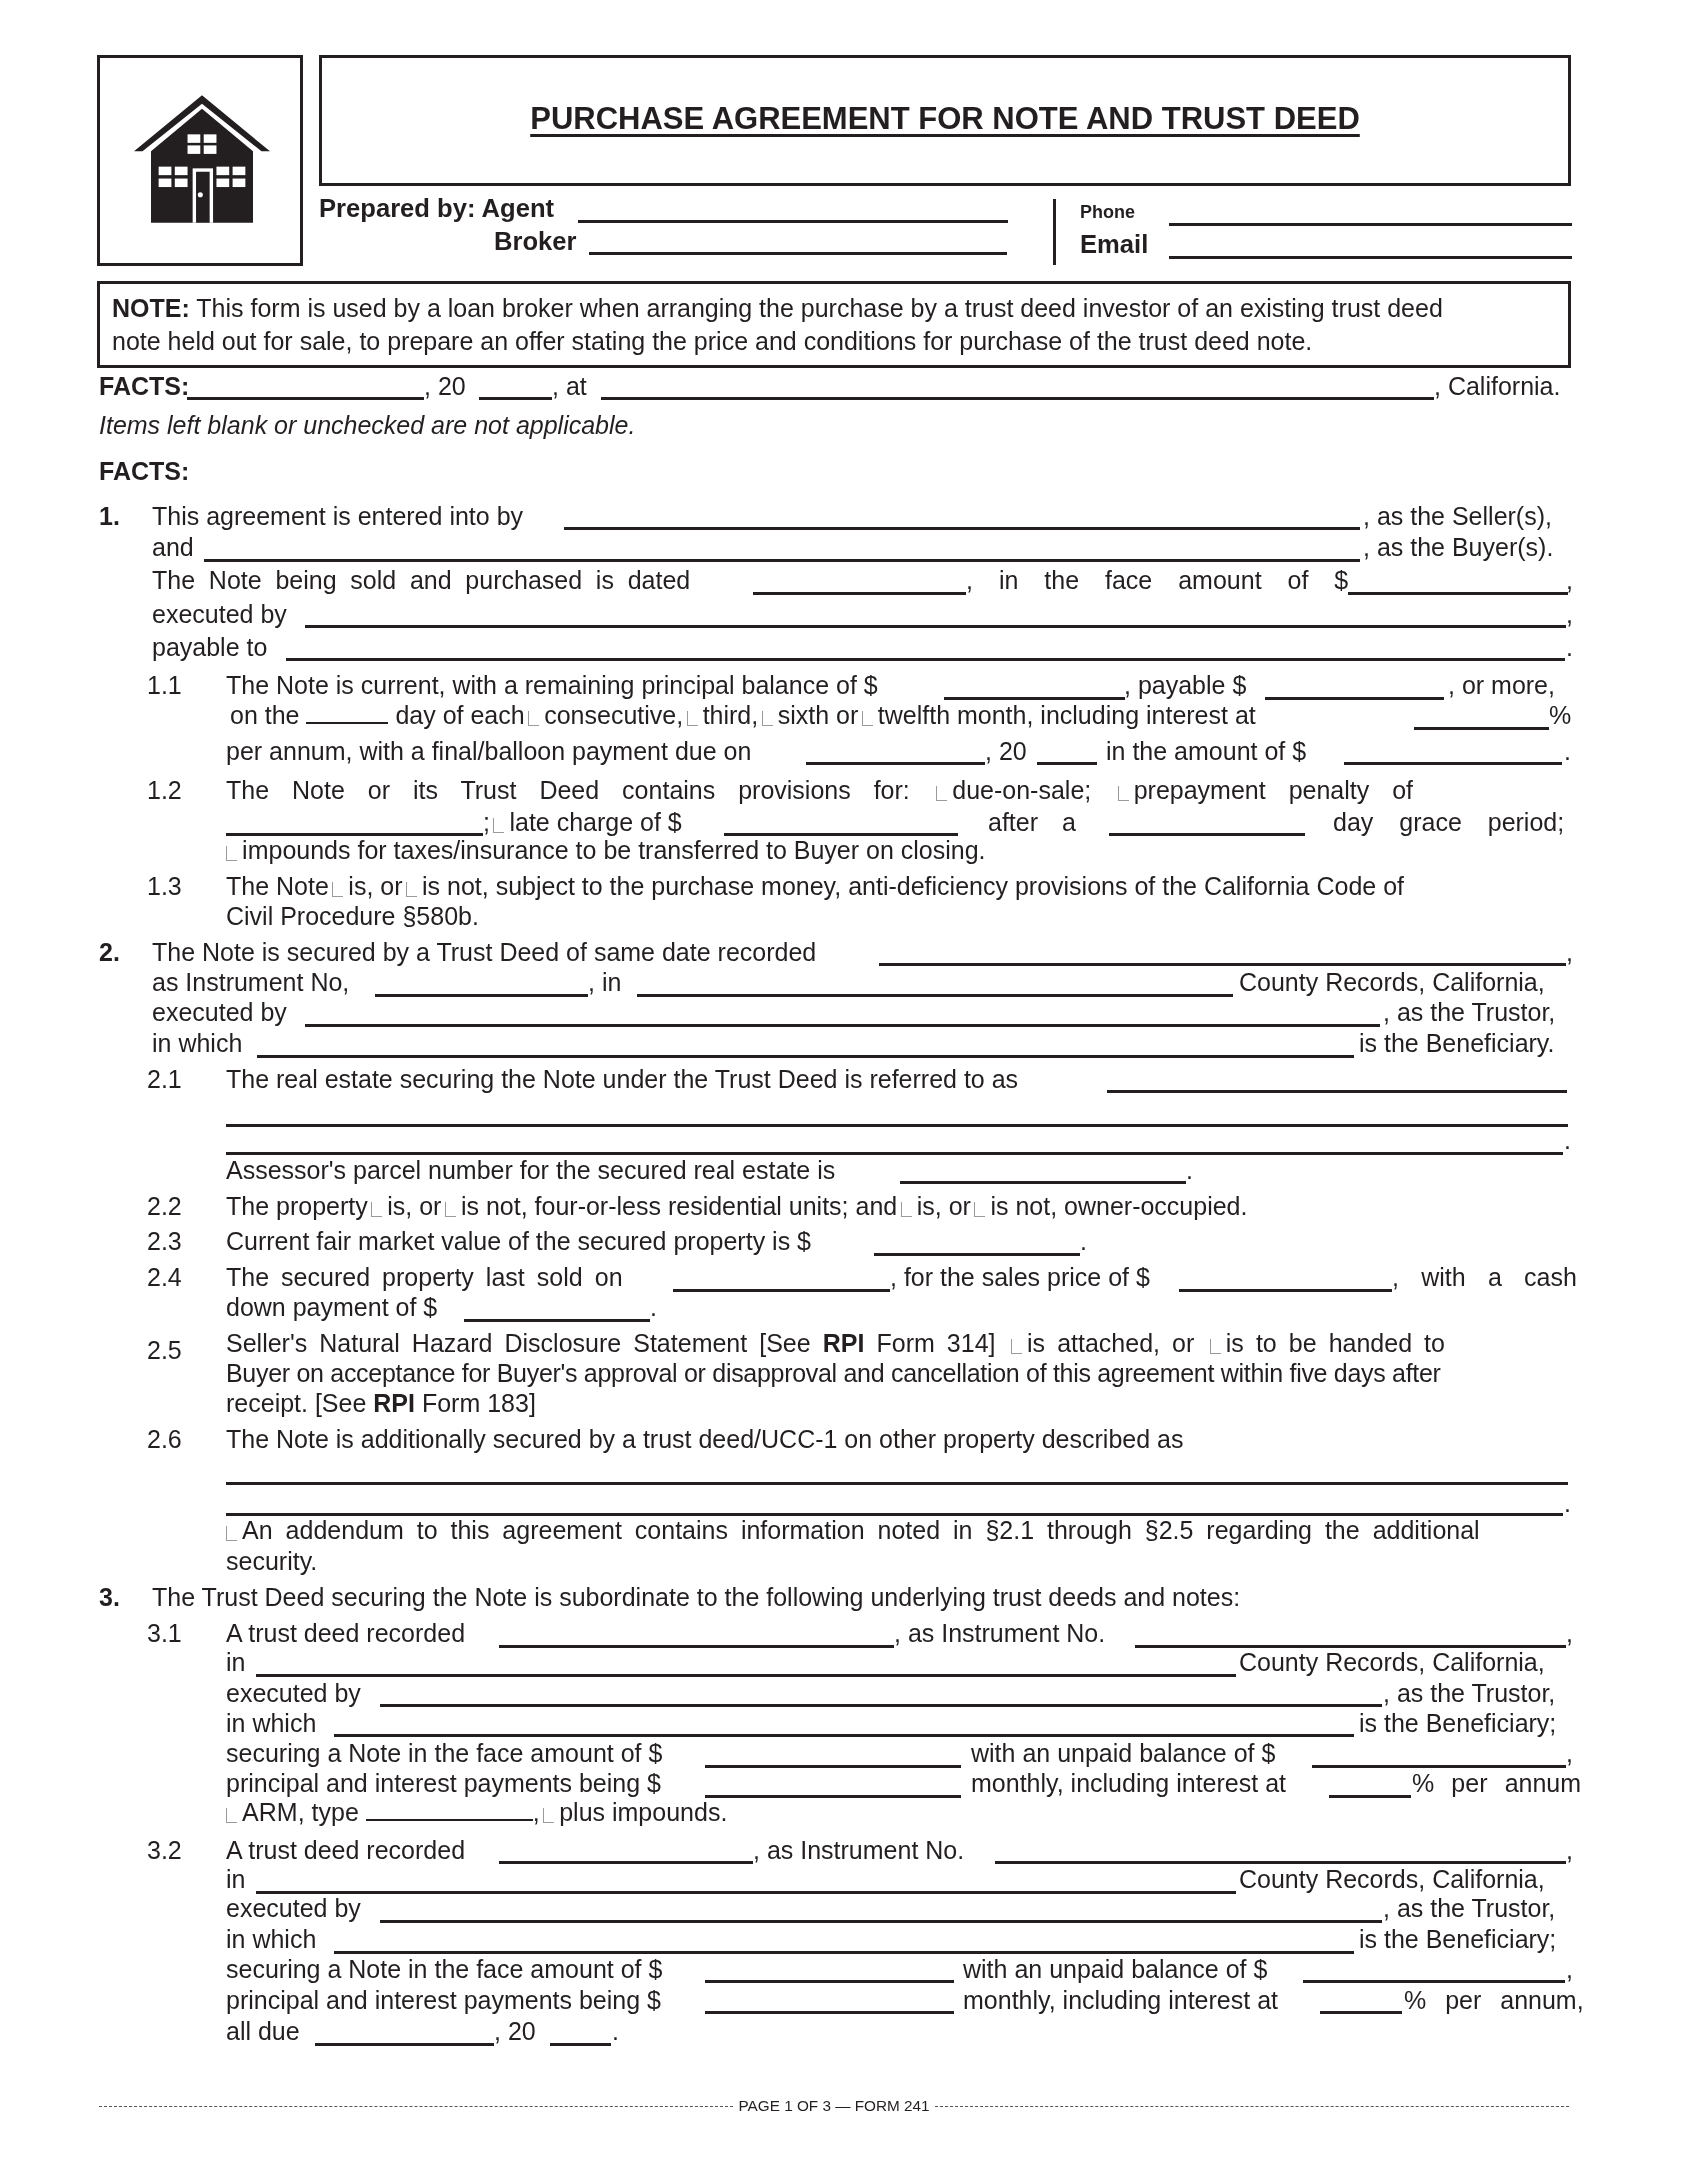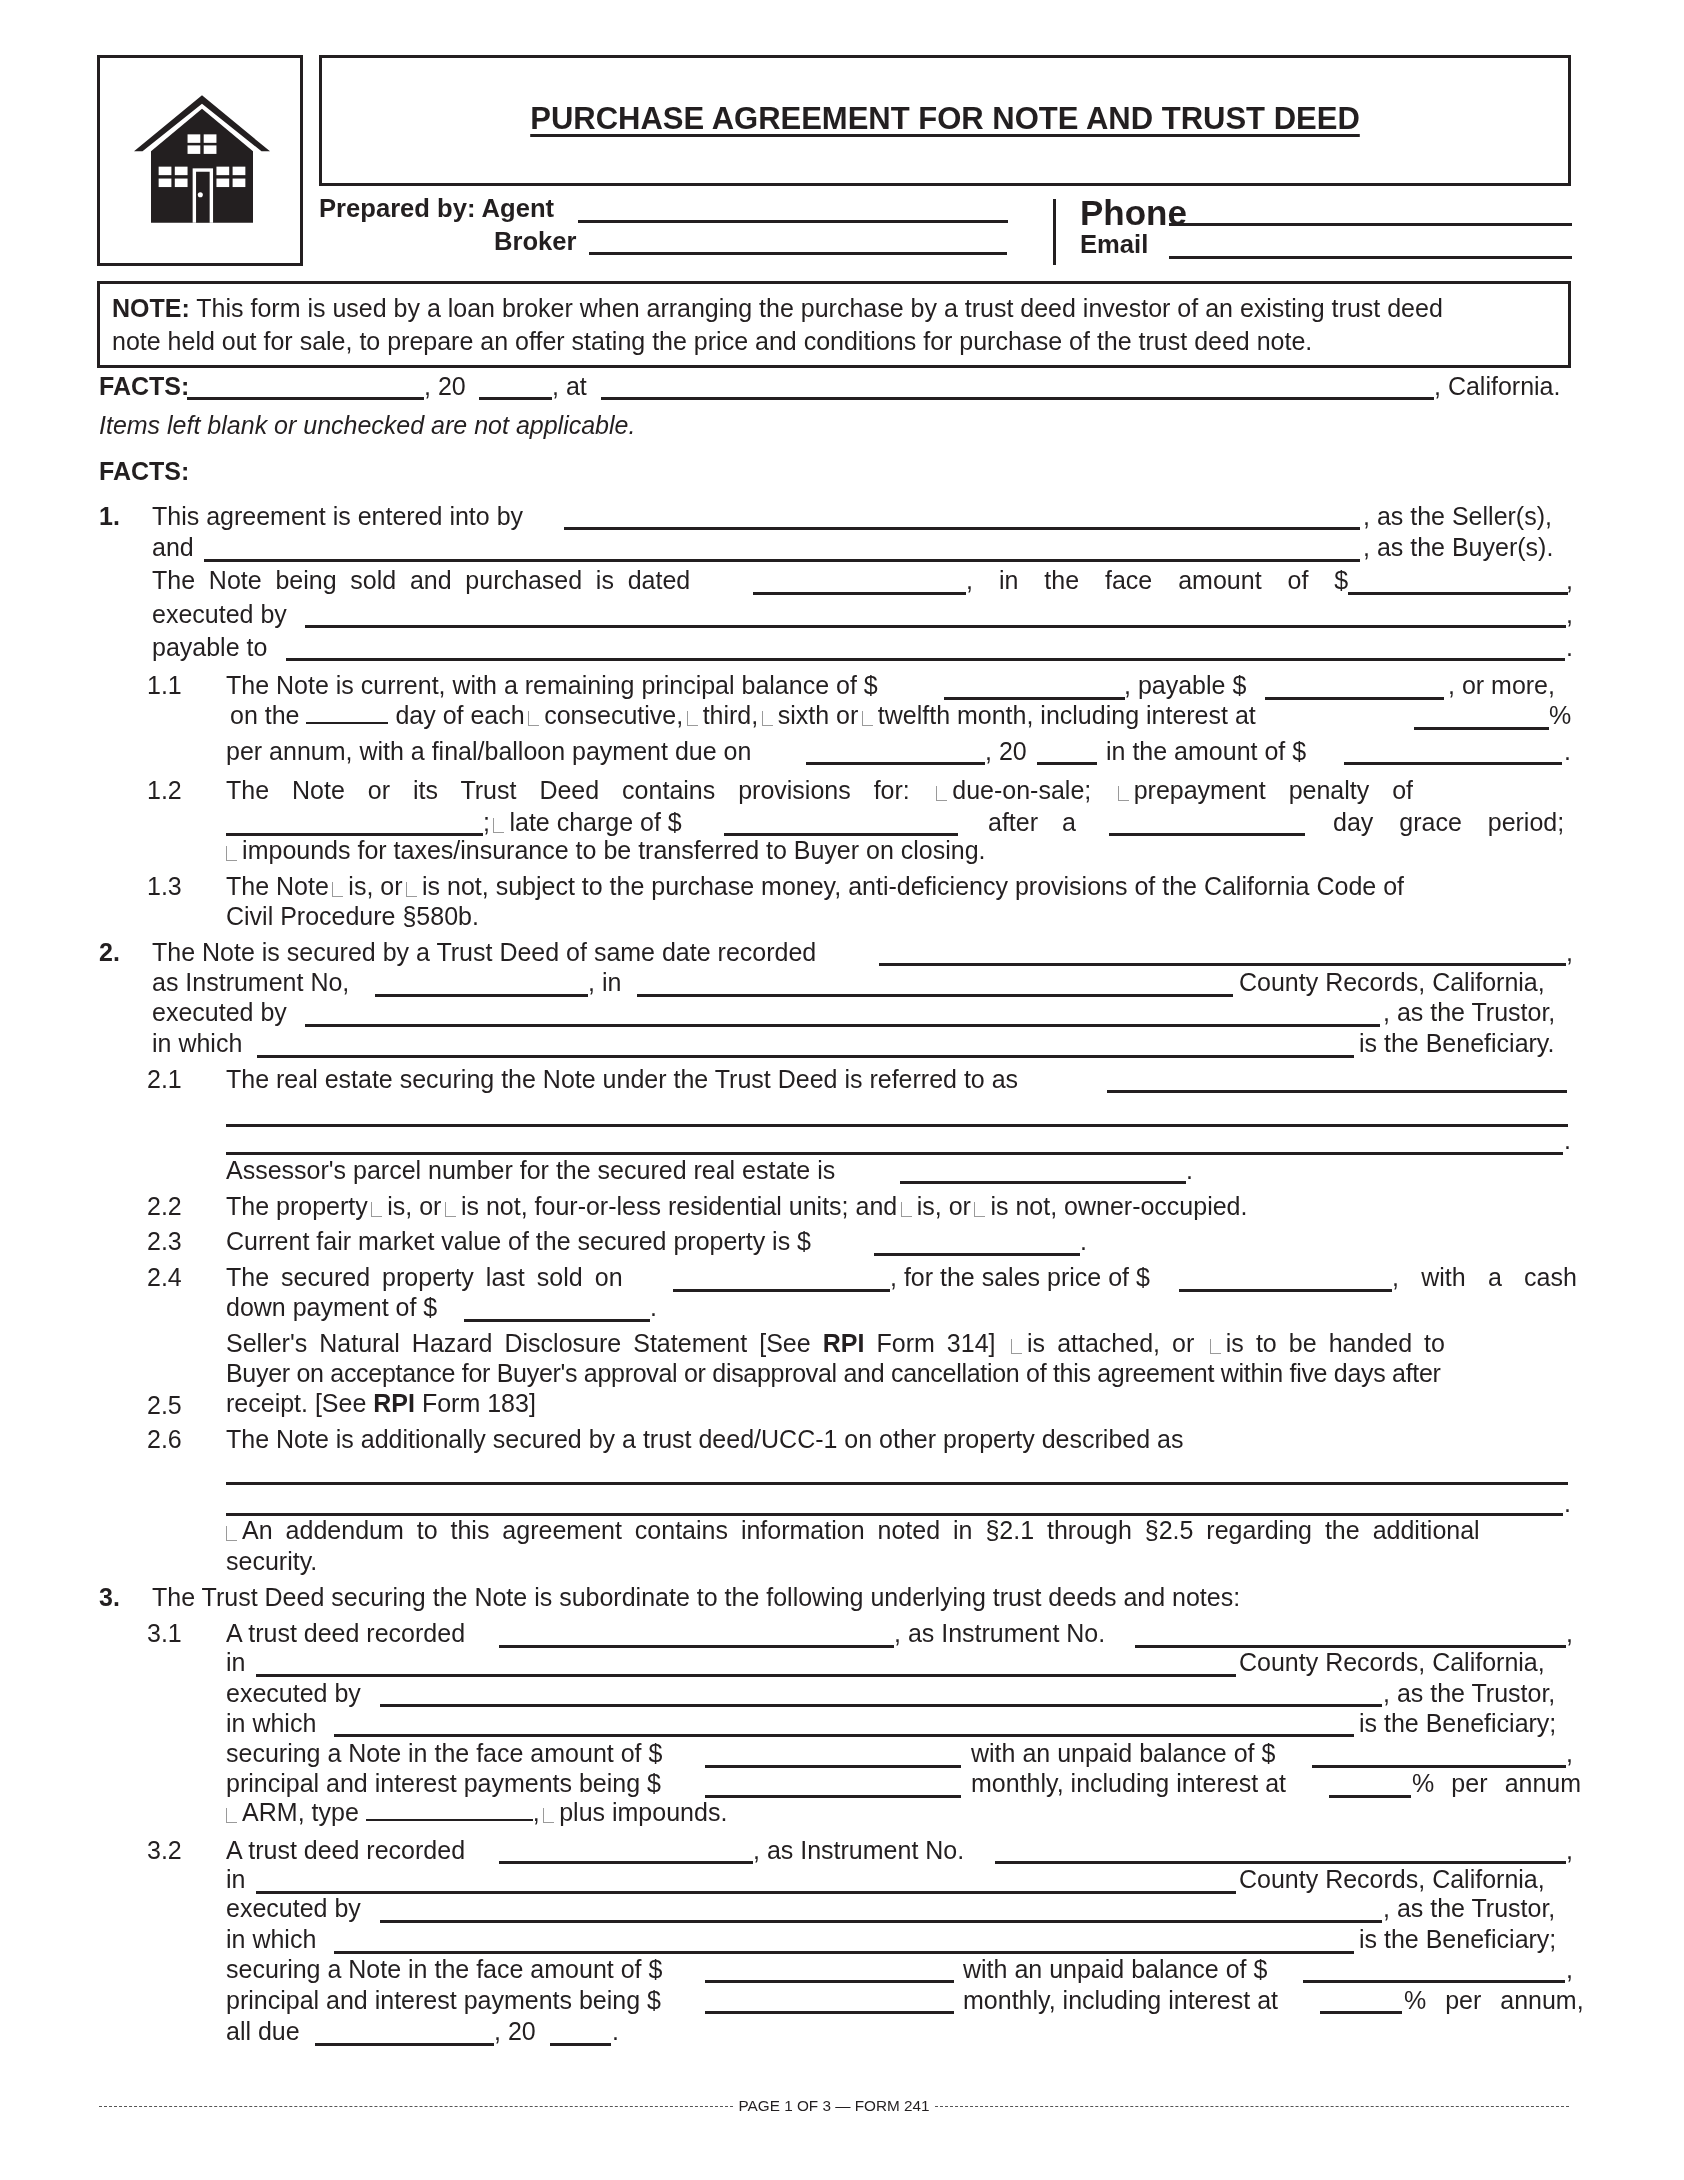--- a/index.html
+++ b/index.html
@@ -43,21 +43,21 @@
 
 <div class="box" style="left:319px;top:55px;width:1252px;height:131px;">
   <div class="t b" style="left:0;right:0;top:46px;text-align:center;font-size:31px;text-decoration:underline;text-underline-offset:5.1px;">PURCHASE AGREEMENT FOR NOTE AND TRUST DEED</div>
 </div>
 
 <div class="t b" style="left:319px;top:194px;font-size:25.6px;">Prepared by: Agent</div>
 <div class="ul" style="left:578px;top:220px;width:430px;"></div>
 <div class="t b" style="left:494px;top:227px;font-size:25.6px;">Broker</div>
 <div class="ul" style="left:589px;top:252px;width:418px;"></div>
 <div class="abs" style="left:1053px;top:199px;width:2.6px;height:66px;background:#231f20;"></div>
-<div class="t b" style="left:1080px;top:198px;font-size:35px;">Phone</div>
+<div class="t b" style="left:1080px;top:198px;font-size:18px;">Phone</div>
 <div class="ul" style="left:1169px;top:223px;width:403px;"></div>
 <div class="t b" style="left:1080px;top:230px;font-size:25.6px;">Email</div>
 <div class="ul" style="left:1169px;top:256px;width:403px;"></div>
 
 <div class="box" style="left:97px;top:281px;width:1474px;height:87px;padding-left:21px;">
   <div class="t" style="left:12px;top:10.2px;">
     <span class="b">NOTE:</span><span> This form is used by a loan broker when arranging the purchase by a trust deed investor of an existing trust deed</span>
   </div>
   <div class="t" style="left:12px;top:43px;">note held out for sale, to prepare an offer stating the price and conditions for purchase of the trust deed note.</div>
 </div>
@@ -185,21 +185,21 @@
 <div class="t" style="left:147px;top:1263px;">2.4</div>
 <div class="t" style="left:226px;top:1263px;word-spacing:5.1px;">The secured property last sold on</div>
 <div class="ul" style="left:673px;top:1289px;width:217px;"></div>
 <div class="t" style="left:890px;top:1263px;">, for the sales price of $</div>
 <div class="ul" style="left:1179px;top:1289px;width:213px;"></div>
 <div class="t" style="left:1392px;top:1263px;word-spacing:15.3px;">, with a cash</div>
 <div class="t" style="left:226px;top:1293px;">down payment of $</div>
 <div class="ul" style="left:464px;top:1319px;width:186px;"></div>
 <div class="t" style="left:650px;top:1293px;">.</div>
 
-<div class="t" style="left:147px;top:1391px;">2.5</div>
+<div class="t" style="left:147px;top:1336px;">2.5</div>
 <div class="t" style="left:226px;top:1329px;word-spacing:5.1px;">
   <span>Seller's Natural Hazard Disclosure Statement [See </span><span class="b">RPI</span><span> Form 314]</span>
   <span class="cb"></span><span>is attached, or</span>
   <span class="cb"></span><span>is to be handed to</span>
 </div>
 <div class="t" style="left:226px;top:1359px;letter-spacing:-0.3px;">Buyer on acceptance for Buyer's approval or disapproval and cancellation of this agreement within five days after</div>
 <div class="t" style="left:226px;top:1389px;">
   <span>receipt. [See </span><span class="b">RPI</span><span> Form 183]</span>
 </div>
 

